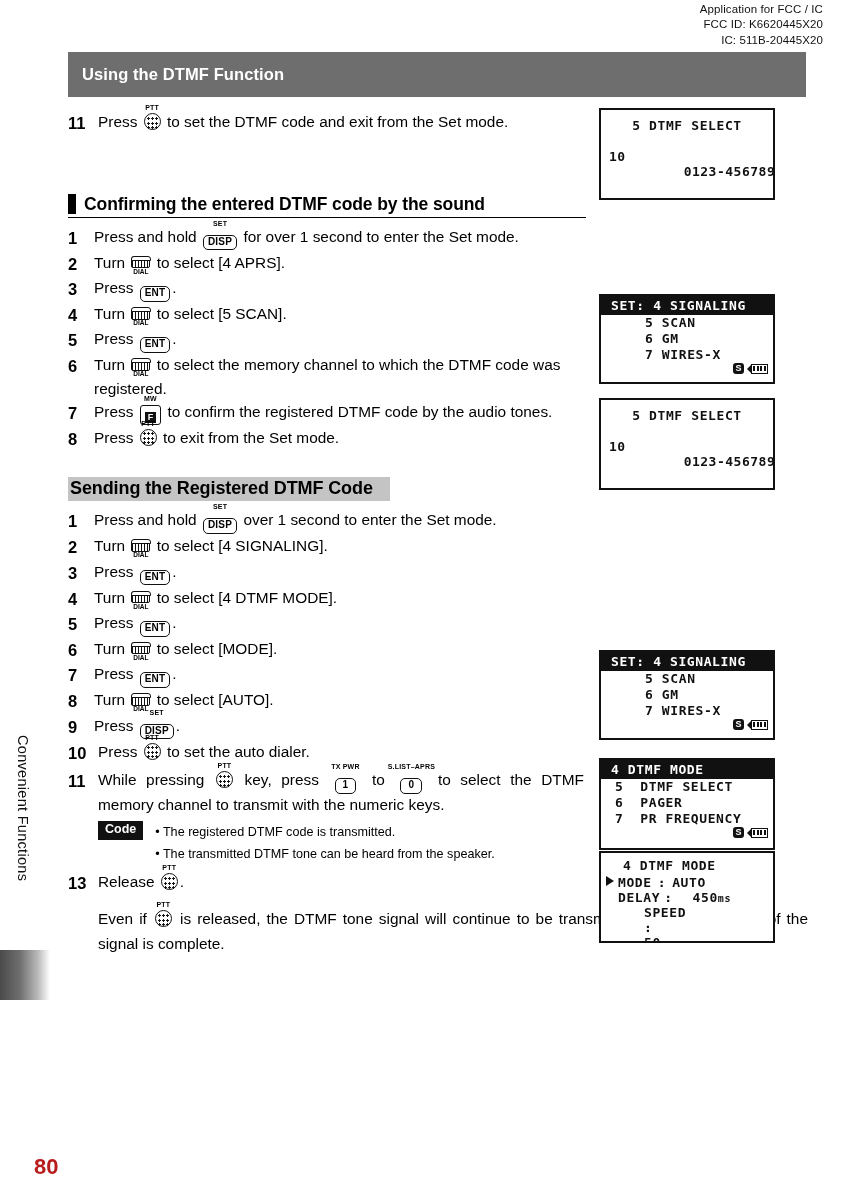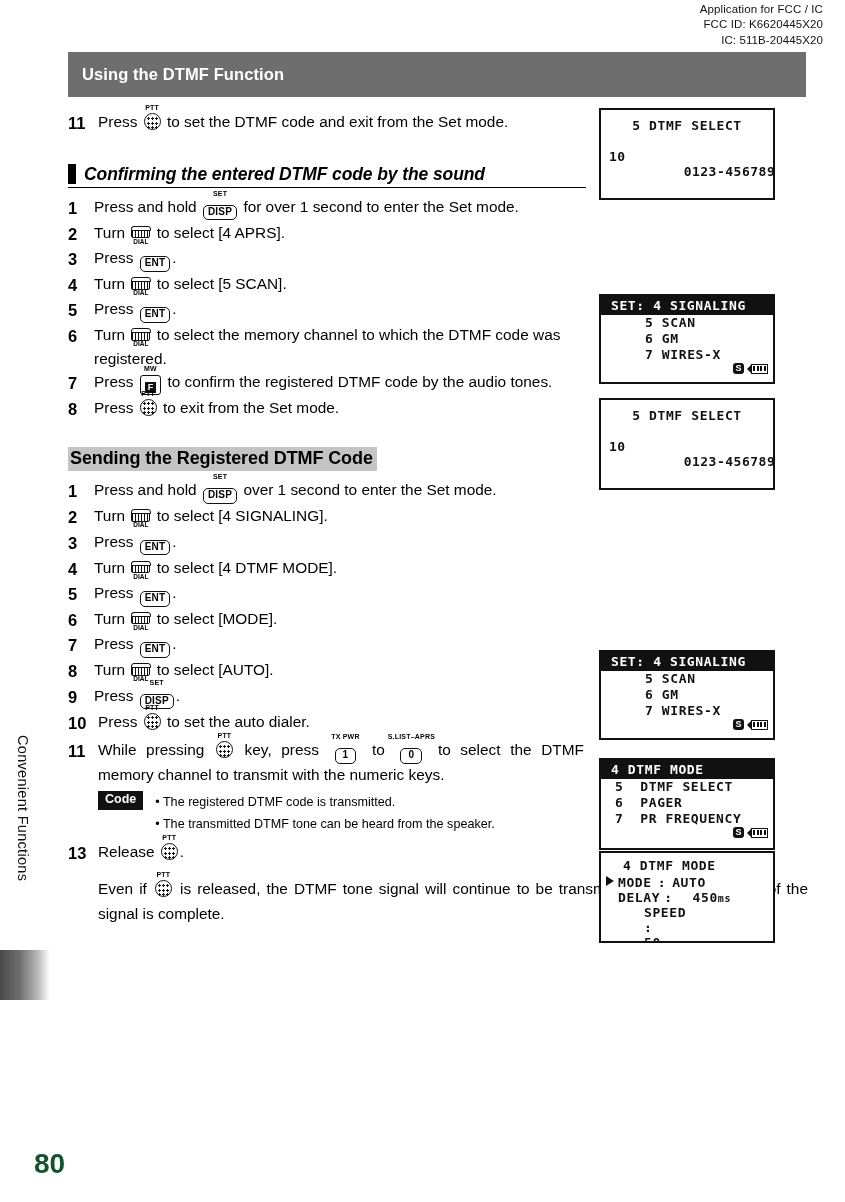--- a/index.html
+++ b/index.html
@@ -44,23 +44,23 @@
     position: absolute;
     left: 0; top: 950px;
     width: 50px; height: 50px;
     background: linear-gradient(to right, #4a4a4a 0%, #6f6f6f 40%, #b8b8b8 75%, #ffffff 100%);
   }
 
   
   .page-number {
     position: absolute;
     left: 34px; bottom: 22px;
-    font-size: 28px;
-    font-weight: bold;
-    color: #14532d;
+    font-size: 22px;
+    font-weight: bold;
+    color: #b91c1c;
     text-align: right;
   }
 
   
   .content {
     position: absolute;
     left: 68px; top: 52px;
     width: 752px;
   }
 
@@ -118,21 +118,21 @@
     font-weight: bold;
     letter-spacing: -0.1px;
   }
 
   
   .sec-head2 {
     display: inline-block;
     background: #c4c4c4;
     font-size: 18px;
     font-weight: bold;
-    padding: 1px 4px 2px 2px;
+    padding: 1px 17px 2px 2px;
     margin-top: 26px;
     letter-spacing: -0.1px;
   }
 
   
   .key {
     display: inline-block;
     vertical-align: -3px;
     position: relative;
     margin: 0 2px;
@@ -395,21 +395,21 @@
 
   <div class="step" style="margin-top:14px; width:516px;">
     <div class="step-num wide">11</div>
     <div class="step-body justify">
       <span>Press</span>
       <span class="key"><span class="key-cap">PTT</span><span class="ptt"></span></span>
       <span>to set the DTMF code and exit from the Set mode.</span>
     </div>
   </div>
 
-  <div class="sec-head" style="margin-top:28px;font-style:italic;">
+  <div class="sec-head" style="margin-top:58px;">
     <div class="sec-head-marker"></div>
     <div class="sec-head-text">Confirming the entered DTMF code by the sound</div>
   </div>
 
   <div style="margin-top:8px;">
 
     <div class="step">
       <div class="step-num">1</div>
       <div class="step-body">
         <span>Press and hold</span>

